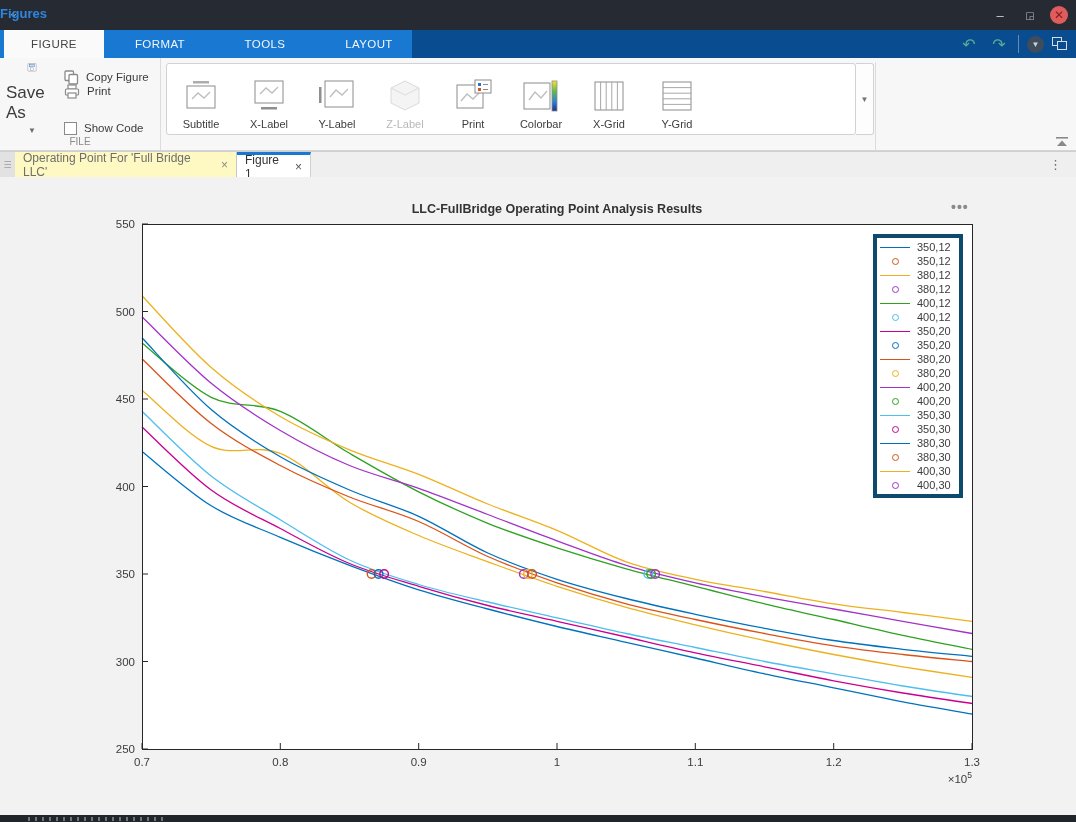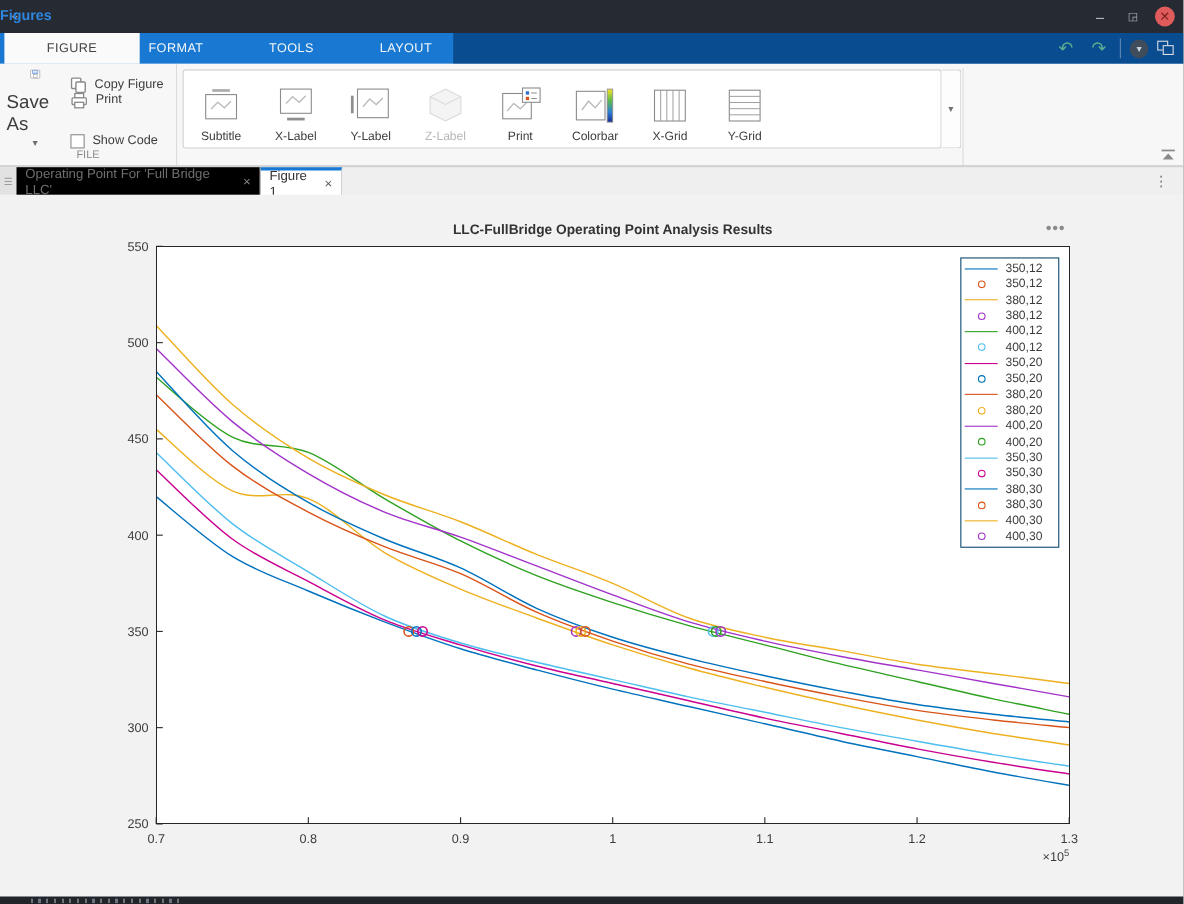--- a/index.html
+++ b/index.html
@@ -63,33 +63,33 @@
   .collapsebtn{position:absolute;right:6px;bottom:4px;width:16px;height:12px;}
 
   
   .docbar{position:absolute;left:0;top:151px;width:1076px;height:26px;background:#EFEFEF;
           border-top:1px solid #CFCFCF;}
   .docgrip{position:absolute;left:0;top:0;width:15px;height:26px;background:#E2E2E2;color:#9B9B9B;
            font-size:9px;display:flex;align-items:center;justify-content:center;}
   .dtab{position:absolute;top:0;height:26px;display:flex;align-items:center;padding:0 8px;
         font-size:12px;cursor:default;}
   .dtab .x{margin-left:7px;font-size:12px;color:#8A8A8A;}
-  .dtab.inactive{left:15px;width:222px;background:#000000;color:#6E6E6E;border-right:1px solid #C6C6C6;}
+  .dtab.inactive{left:15px;width:222px;background:#fef9c3;color:#6E6E6E;border-right:1px solid #C6C6C6;}
   .dtab.active{left:237px;width:74px;background:#FFFFFF;color:#333;border-top:3px solid #1878D2;
                border-right:1px solid #D0D0D0;}
   .dtab.active .x{color:#555;}
   .dockebab{position:absolute;right:14px;top:5px;color:#6E6E6E;font-size:13px;}
 
   
   .figarea{position:absolute;left:0;top:177px;width:1076px;height:638px;background:#F2F2F2;}
   #plot-svg{position:absolute;left:0;top:0;}
   .axtoolbar{position:absolute;left:951px;top:22px;color:#8A8A8A;font-size:14px;letter-spacing:1px;
              font-weight:bold;}
   #legend-box{position:absolute;left:873px;top:57px;width:90px;height:264px;background:#fff;
-              border:1px solid #0c4a6e;display:flex;flex-direction:column;justify-content:space-around;
+              border:4px solid #0c4a6e;display:flex;flex-direction:column;justify-content:space-around;
               padding:2px 0;}
   .lrow{display:flex;align-items:center;height:14px;}
   .lswatch{width:36px;display:flex;align-items:center;justify-content:center;flex:none;}
   .lline{width:30px;height:0;border-top:1.6px solid;}
   .lmark{width:7px;height:7px;border:1.5px solid;border-radius:50%;background:transparent;}
   .llabel{font-size:11px;color:#3C3C3C;margin-left:4px;white-space:nowrap;}
 
   
   .bottomstrip{position:absolute;left:0;top:815px;width:1076px;height:7px;background:#20242B;}
   .bottomstrip .marks{position:absolute;left:28px;top:2px;width:140px;height:4px;opacity:.65;
@@ -105,21 +105,21 @@
   <div class="titlebar">
     <span class="winmenu">⌄</span>
     <div class="apptitle">Figures</div>
     <div class="winctrl min">–</div>
     <div class="winctrl restore">◲</div>
     <div class="winctrl close">✕</div>
   </div>
 
   <div class="ribbontabs">
     <div class="darkside"></div>
-    <div class="rtab active" style="left:4px;width:123px;">
+    <div class="rtab active" style="left:4px;width:100px;">
       <span>FIGURE</span>
     </div>
     <div class="rtab" style="left:104px;width:112px;">
       <span>FORMAT</span>
     </div>
     <div class="rtab" style="left:216px;width:98px;">
       <span>TOOLS</span>
     </div>
     <div class="rtab" style="left:314px;width:110px;">
       <span>LAYOUT</span>

